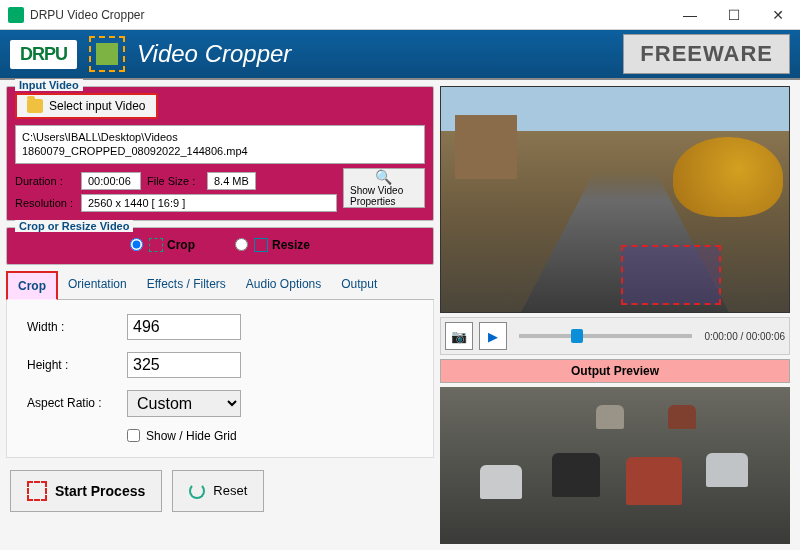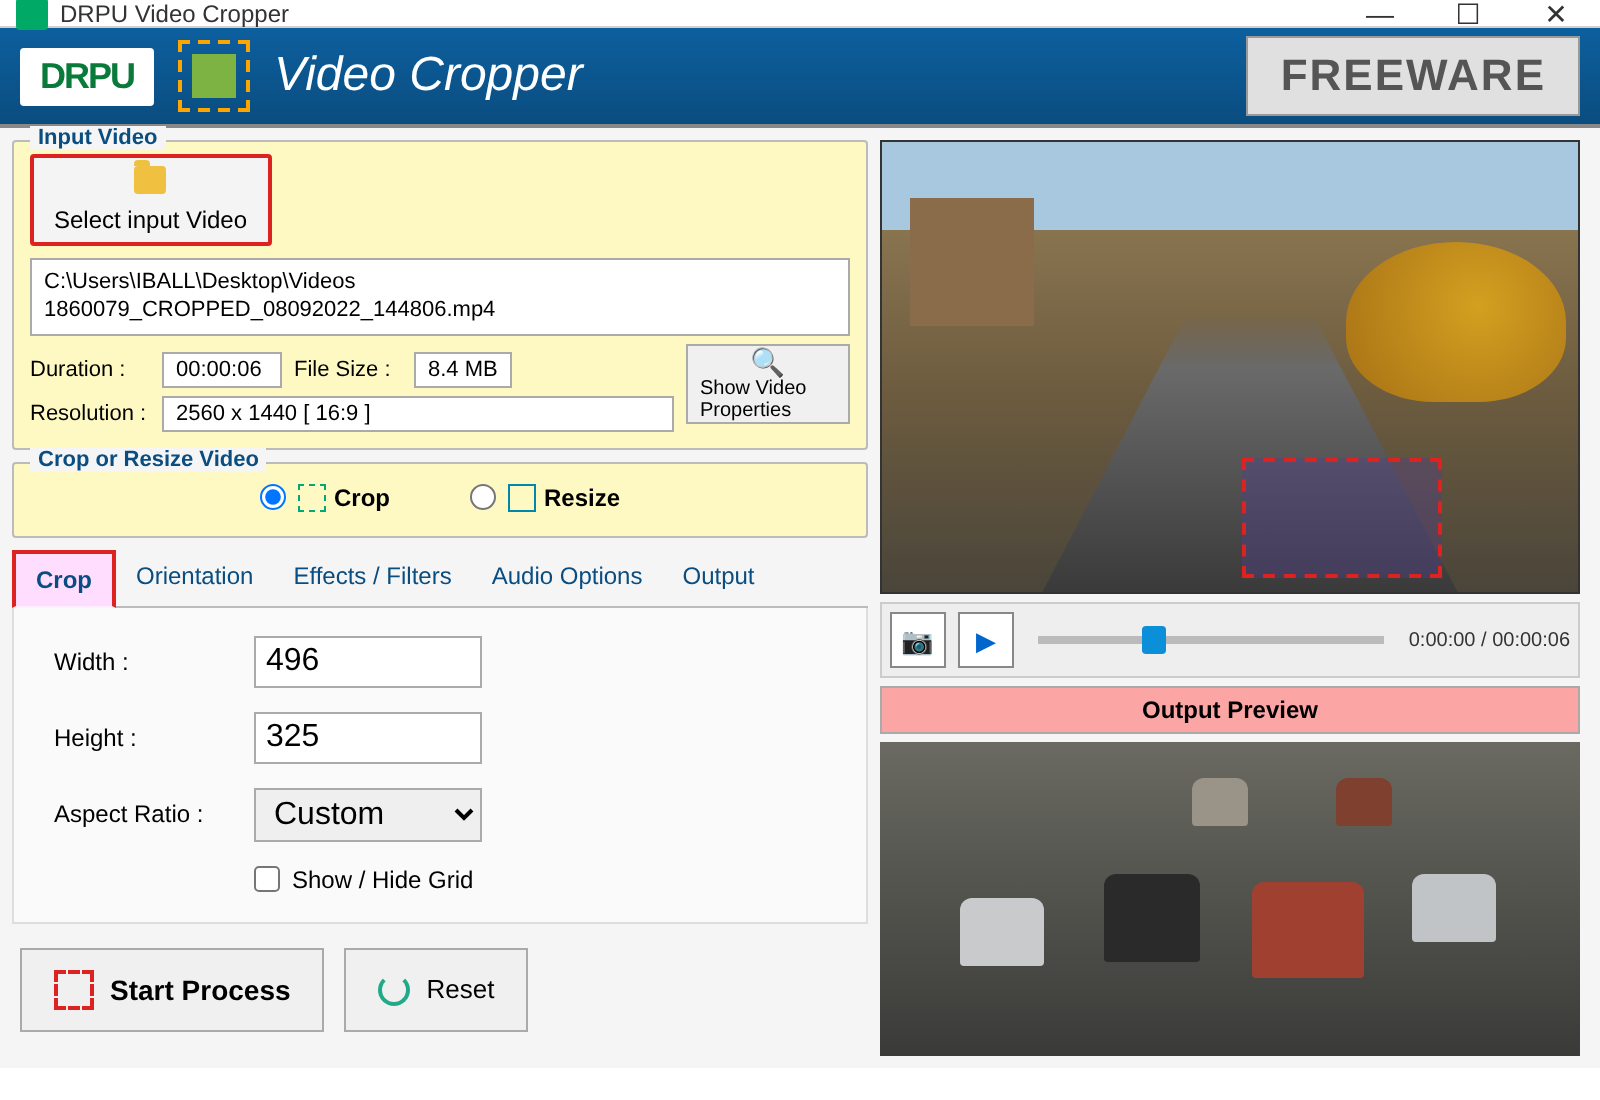--- a/index.html
+++ b/index.html
@@ -1,43 +1,43 @@
 <!DOCTYPE html>
 <html><head>
 <meta charset="utf-8">
 <style>
 * { box-sizing: border-box; margin: 0; padding: 0; font-family: "Segoe UI", Tahoma, sans-serif; }
 body { background: #fff; width: 800px; height: 550px; overflow: hidden; }
 
 
-.titlebar { height: 14px; background: #fff; border-bottom: 1px solid #d0d0d0; display: flex; align-items: center; padding: 0 0 0 8px; }
+.titlebar { height: 30px; background: #fff; border-bottom: 1px solid #d0d0d0; display: flex; align-items: center; padding: 0 0 0 8px; }
 .titlebar .app-icon { width: 16px; height: 16px; background: #0a6; border-radius: 2px; margin-right: 6px; }
 .titlebar .title { font-size: 12px; color: #333; flex: 1; }
 .titlebar .win-btns { display: flex; }
 .titlebar .win-btn { width: 44px; height: 30px; display: flex; align-items: center; justify-content: center; font-size: 14px; color: #333; }
 
 
 .banner { height: 50px; background: linear-gradient(#0d5f9e, #0a4d80); display: flex; align-items: center; padding: 0 10px; gap: 12px; border-bottom: 2px solid #888; }
 .brand-box { background: #fff; padding: 4px 10px; border-radius: 2px; font-weight: bold; color: #0a7a3a; font-size: 18px; letter-spacing: -1px; }
 .banner-icon { width: 36px; height: 36px; border: 2px dashed #ffa500; display: flex; align-items: center; justify-content: center; }
 .banner-icon-inner { width: 22px; height: 22px; background: #7cb342; }
 .banner-title { color: #fff; font-size: 24px; font-style: italic; font-weight: 300; flex: 1; }
 .freeware-box { background: #e0e0e0; border: 1px solid #999; padding: 6px 16px; font-size: 22px; font-weight: bold; color: #555; letter-spacing: 1px; }
 
 
 .main { display: flex; height: 470px; padding: 6px; gap: 6px; background: #f5f5f5; }
 .left-col { width: 428px; display: flex; flex-direction: column; gap: 6px; }
 .right-col { width: 350px; display: flex; flex-direction: column; gap: 4px; }
 
 
-.group { border: 1px solid #bbb; border-radius: 2px; padding: 6px 8px 8px; position: relative; background: #fef9c3; }
+.group { border: 1px solid #bbb; border-radius: 2px; padding: 6px 8px 8px; position: relative; background: #be185d; }
 .group-label { position: absolute; top: -8px; left: 8px; background: #f5f5f5; padding: 0 4px; font-size: 11px; font-weight: bold; color: #0a4d80; }
 
 
-.select-btn { display: inline-flex; align-items: center; gap: 6px; padding: 4px 10px; background: #f4f4f4; border: 2px solid #d22; border-radius: 2px; font-size: 12px; cursor: pointer; flex-direction: column; }
+.select-btn { display: inline-flex; align-items: center; gap: 6px; padding: 4px 10px; background: #f4f4f4; border: 2px solid #d22; border-radius: 2px; font-size: 12px; cursor: pointer; }
 .folder-icon { width: 16px; height: 14px; background: #f0c040; border-radius: 2px; position: relative; }
 .folder-icon::before { content: ""; position: absolute; top: -3px; left: 0; width: 8px; height: 3px; background: #f0c040; border-radius: 2px 2px 0 0; }
 
 .path-box { width: 100%; margin-top: 6px; padding: 4px 6px; border: 1px solid #aaa; background: #fff; font-size: 11px; line-height: 1.3; min-height: 32px; }
 
 .meta-row { display: flex; align-items: center; gap: 6px; margin-top: 4px; font-size: 11px; }
 .meta-label { min-width: 60px; }
 .meta-val { border: 1px solid #aaa; background: #fff; padding: 2px 6px; min-width: 60px; font-size: 11px; }
 .show-props-btn { display: flex; flex-direction: column; align-items: center; justify-content: center; padding: 4px 6px; border: 1px solid #aaa; background: #f0f0f0; font-size: 10px; cursor: pointer; margin-left: auto; width: 82px; height: 40px; }
 .show-props-btn .mag { font-size: 14px; }

